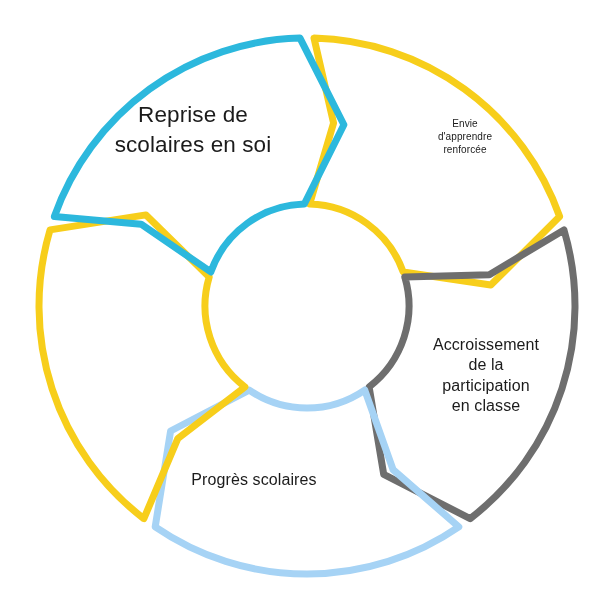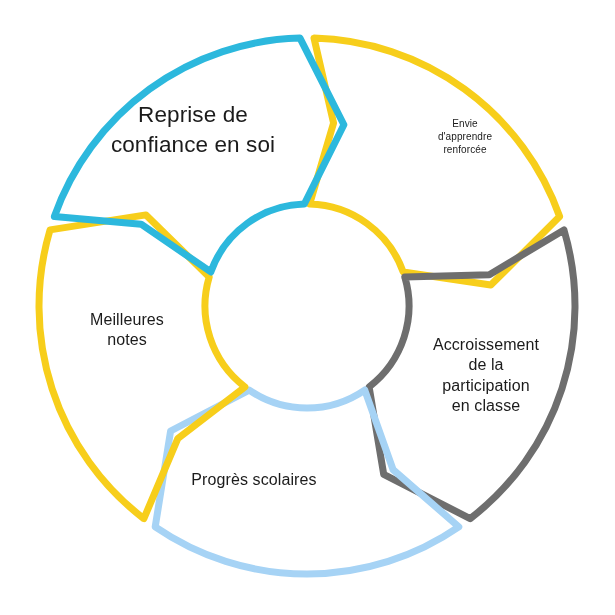--- a/index.html
+++ b/index.html
@@ -84,29 +84,27 @@
     <g id="segment-shapes">
         <path d="M 309.67 204.03 L 333.58 122.92 L 314.02 38.09 A 268 268 0 0 1 559.63 216.54 L 490.81 285.06 L 403.15 271.95 A 102 102 0 0 0 309.67 204.03" fill="none" stroke="#F7CE1B" stroke-width="7" stroke-linejoin="round" stroke-linecap="round"></path>
         <path d="M 404.8 277.03 L 489.33 274.7 L 563.96 229.88 A 268 268 0 0 1 470.15 518.62 L 383.72 474.34 L 369.09 386.92 A 102 102 0 0 0 404.8 277.03" fill="none" stroke="#6E6E6E" stroke-width="7" stroke-linejoin="round" stroke-linecap="round"></path>
         <path d="M 364.77 390.06 L 393.11 469.74 L 458.8 526.87 A 268 268 0 0 1 155.2 526.87 L 170.6 430.98 L 249.23 390.06 A 102 102 0 0 0 364.77 390.06" fill="none" stroke="#A6D3F5" stroke-width="7" stroke-linejoin="round" stroke-linecap="round"></path>
         <path d="M 244.91 386.92 L 177.89 438.49 L 143.85 518.62 A 268 268 0 0 1 50.04 229.88 L 145.98 214.9 L 209.2 277.03 A 102 102 0 0 0 244.91 386.92" fill="none" stroke="#F7CE1B" stroke-width="7" stroke-linejoin="round" stroke-linecap="round"></path>
         <path d="M 210.85 271.95 L 141.09 224.15 L 54.37 216.54 A 268 268 0 0 1 299.98 38.09 L 343.88 124.71 L 304.33 204.03 A 102 102 0 0 0 210.85 271.95" fill="none" stroke="#2CB8DD" stroke-width="7" stroke-linejoin="round" stroke-linecap="round"></path>
       </g>
   </svg>
 
   <div class="seg-label" id="label-confiance">Reprise de
-confiance en soi</div>
+scolaires en soi</div>
 
   <div class="seg-label" id="label-envie">Envie
 d'apprendre
 renforcée</div>
 
   <div class="seg-label" id="label-participation">Accroissement
 de la
 participation
 en classe</div>
 
   <div class="seg-label" id="label-progres">Progrès scolaires</div>
 
-  <div class="seg-label" id="label-meilleures">Meilleures
-notes</div>
 
 </div>
 
 </body></html>

